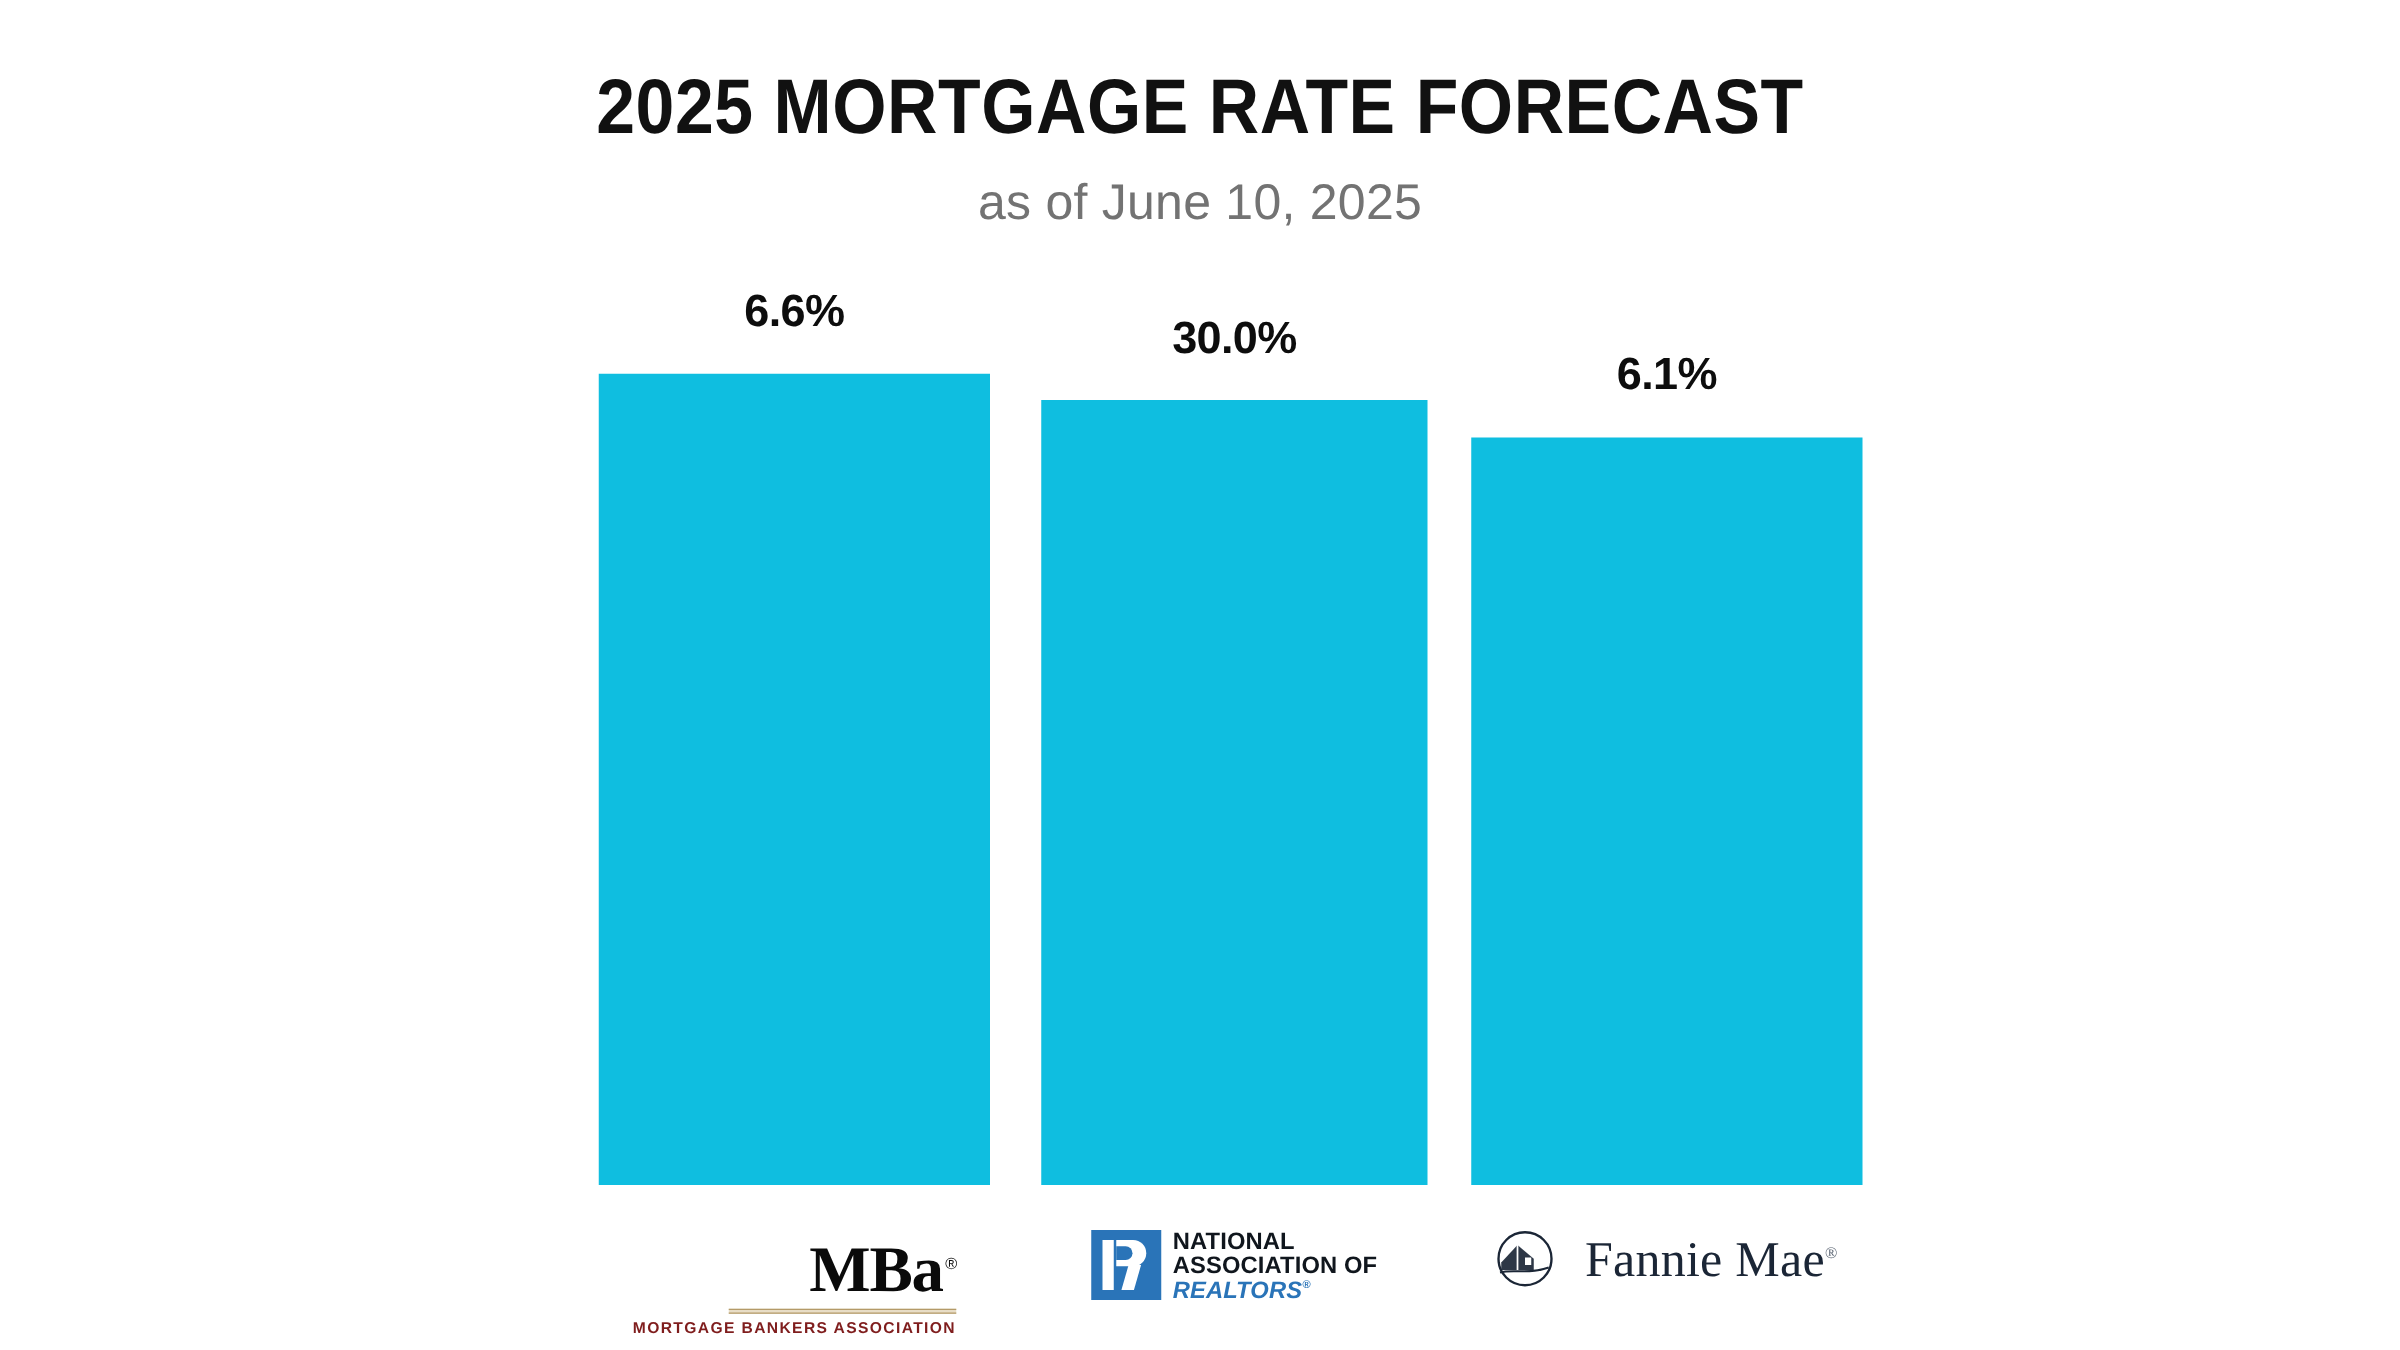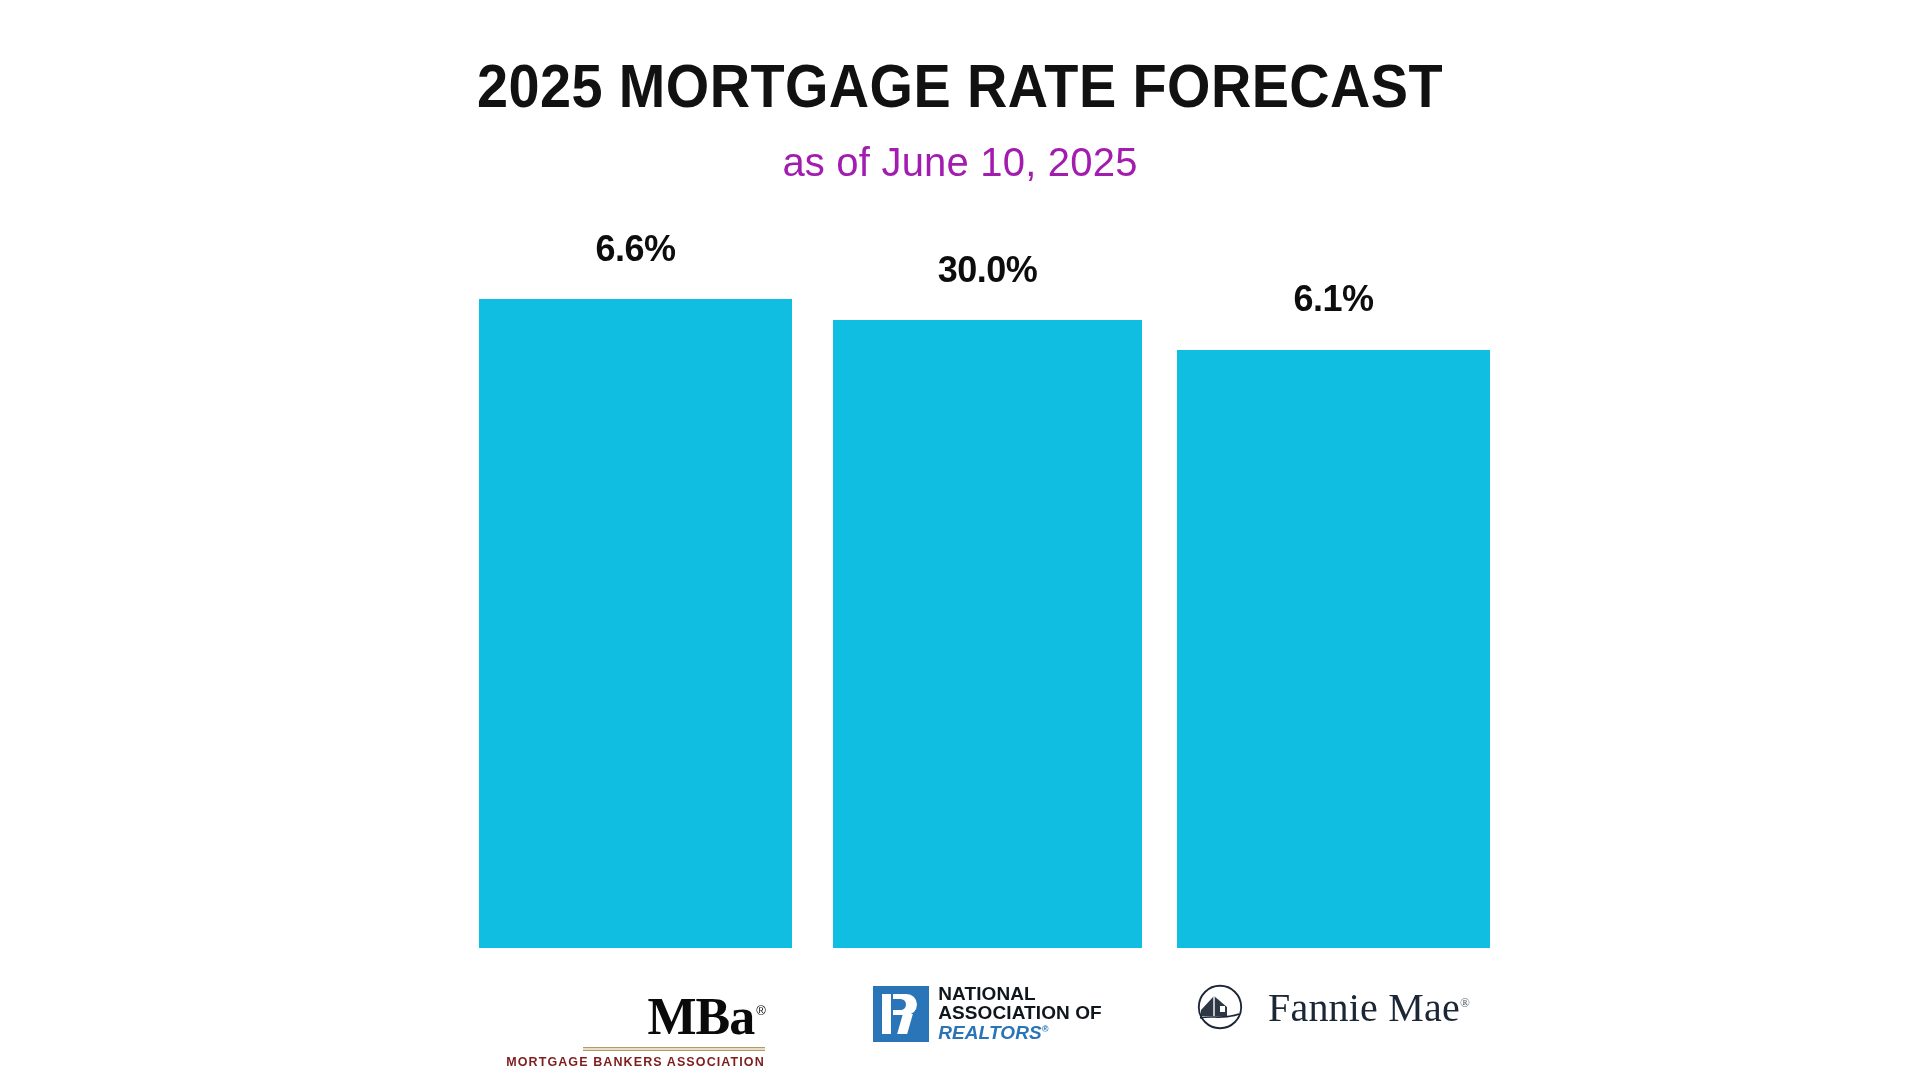--- a/index.html
+++ b/index.html
@@ -23,21 +23,21 @@
     transform:scaleX(0.90);
     transform-origin:center top;
     white-space:nowrap;
   }
   .subtitle {
     position:absolute; left:0; top:140px; width:1920px;
     text-align:center;
     font-family:"Liberation Sans", sans-serif;
     font-weight:400;
     font-size:40px;
-    color:#a21caf;
+    color:#737373;
     letter-spacing:0.2px;
     white-space:nowrap;
   }
 
   
   .chart { position:absolute; left:0; top:0; width:1920px; height:1080px; }
 
   .bar {
     position:absolute;
     background:#0fbee0;
@@ -93,21 +93,21 @@
   .mba-sub {
     font-family:"Liberation Sans", sans-serif;
     font-size:12.5px;
     font-weight:bold;
     letter-spacing:1.1px;
     color:#7f1d1d;
     white-space:nowrap;
   }
 
   
-  .nar { display:flex; align-items:flex-end; gap:9px; }
+  .nar { display:flex; align-items:flex-start; gap:9px; }
   .nar-mark {
     width:56px; height:56px;
     background:#2a74b8;
     position:relative;
     flex:none;
   }
   .nar-mark .bar-v {
     position:absolute; left:9px; top:8px;
     width:9px; height:40px; background:#ffffff;
   }

